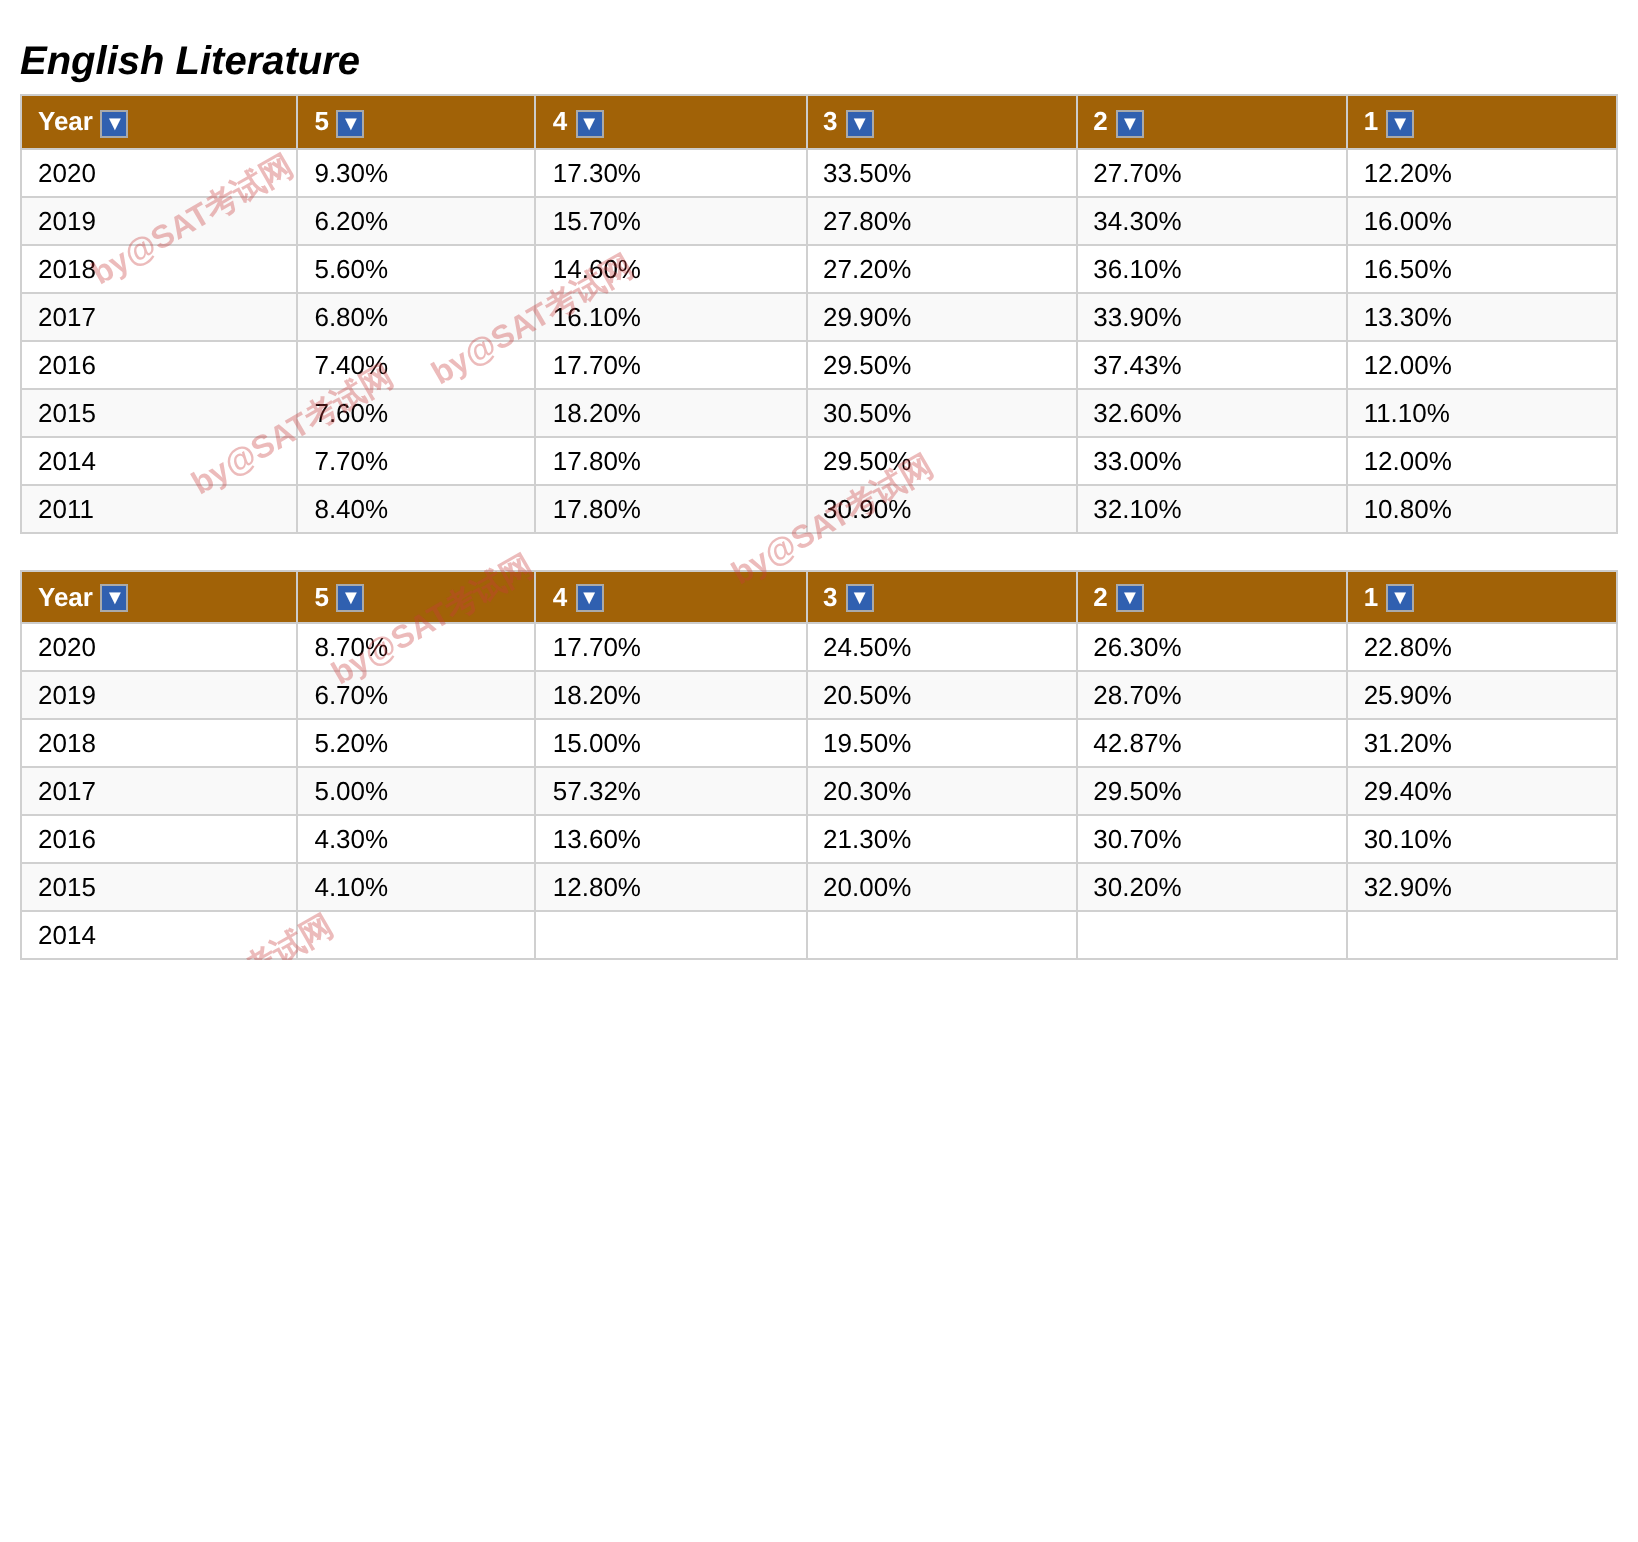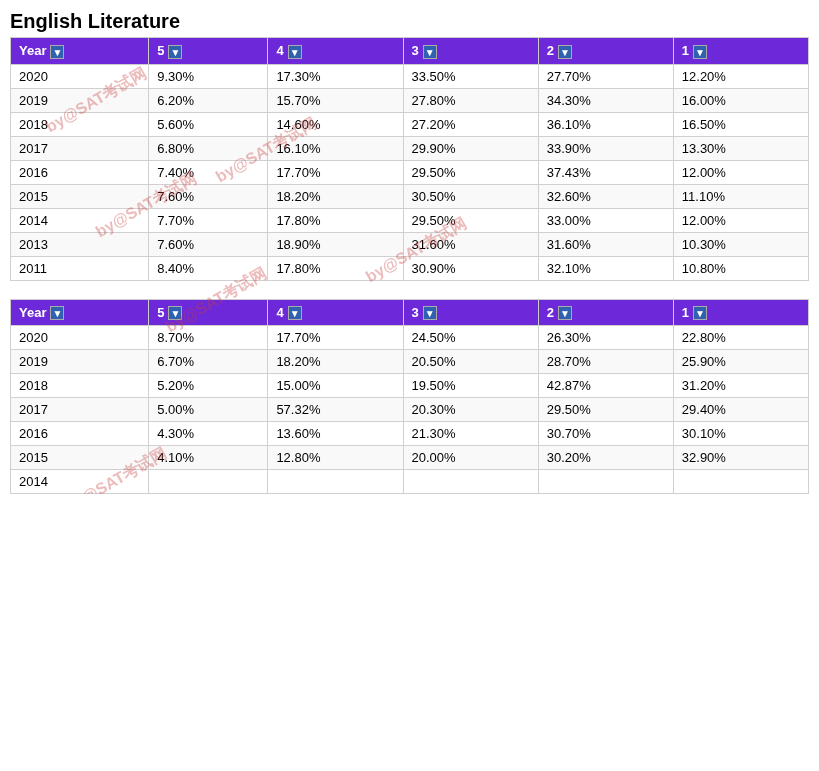--- a/index.html
+++ b/index.html
@@ -7,30 +7,31 @@
       font-family: Arial, sans-serif;
       font-size: 13px;
       background: #fff;
       padding: 10px;
       color: #000;
     }
     .section-title {
       font-size: 20px;
       font-weight: bold;
       margin-bottom: 4px;
-      margin-top: 0;
+      margin-top: 10px;
+      font-style: italic;
     }
     table {
       border-collapse: collapse;
       width: 100%;
       max-width: 800px;
       margin-bottom: 18px;
     }
     thead tr {
-      background-color: #6d28d9;
+      background-color: #a16207;
       color: #fff;
     }
     thead th {
       padding: 5px 8px;
       font-weight: bold;
       border: 1px solid #ccc;
       text-align: left;
       white-space: nowrap;
     }
     thead th .dropdown-arrow {
@@ -155,28 +156,20 @@
         </tr>
         <tr>
           <td>2014</td>
           <td>7.70%</td>
           <td>17.80%</td>
           <td>29.50%</td>
           <td>33.00%</td>
           <td>12.00%</td>
         </tr>
         <tr>
-          <td>2013</td>
-          <td>7.60%</td>
-          <td>18.90%</td>
-          <td>31.60%</td>
-          <td>31.60%</td>
-          <td>10.30%</td>
-        </tr>
-        <tr>
           <td>2011</td>
           <td>8.40%</td>
           <td>17.80%</td>
           <td>30.90%</td>
           <td>32.10%</td>
           <td>10.80%</td>
         </tr>
       </tbody>
   </table>
 

